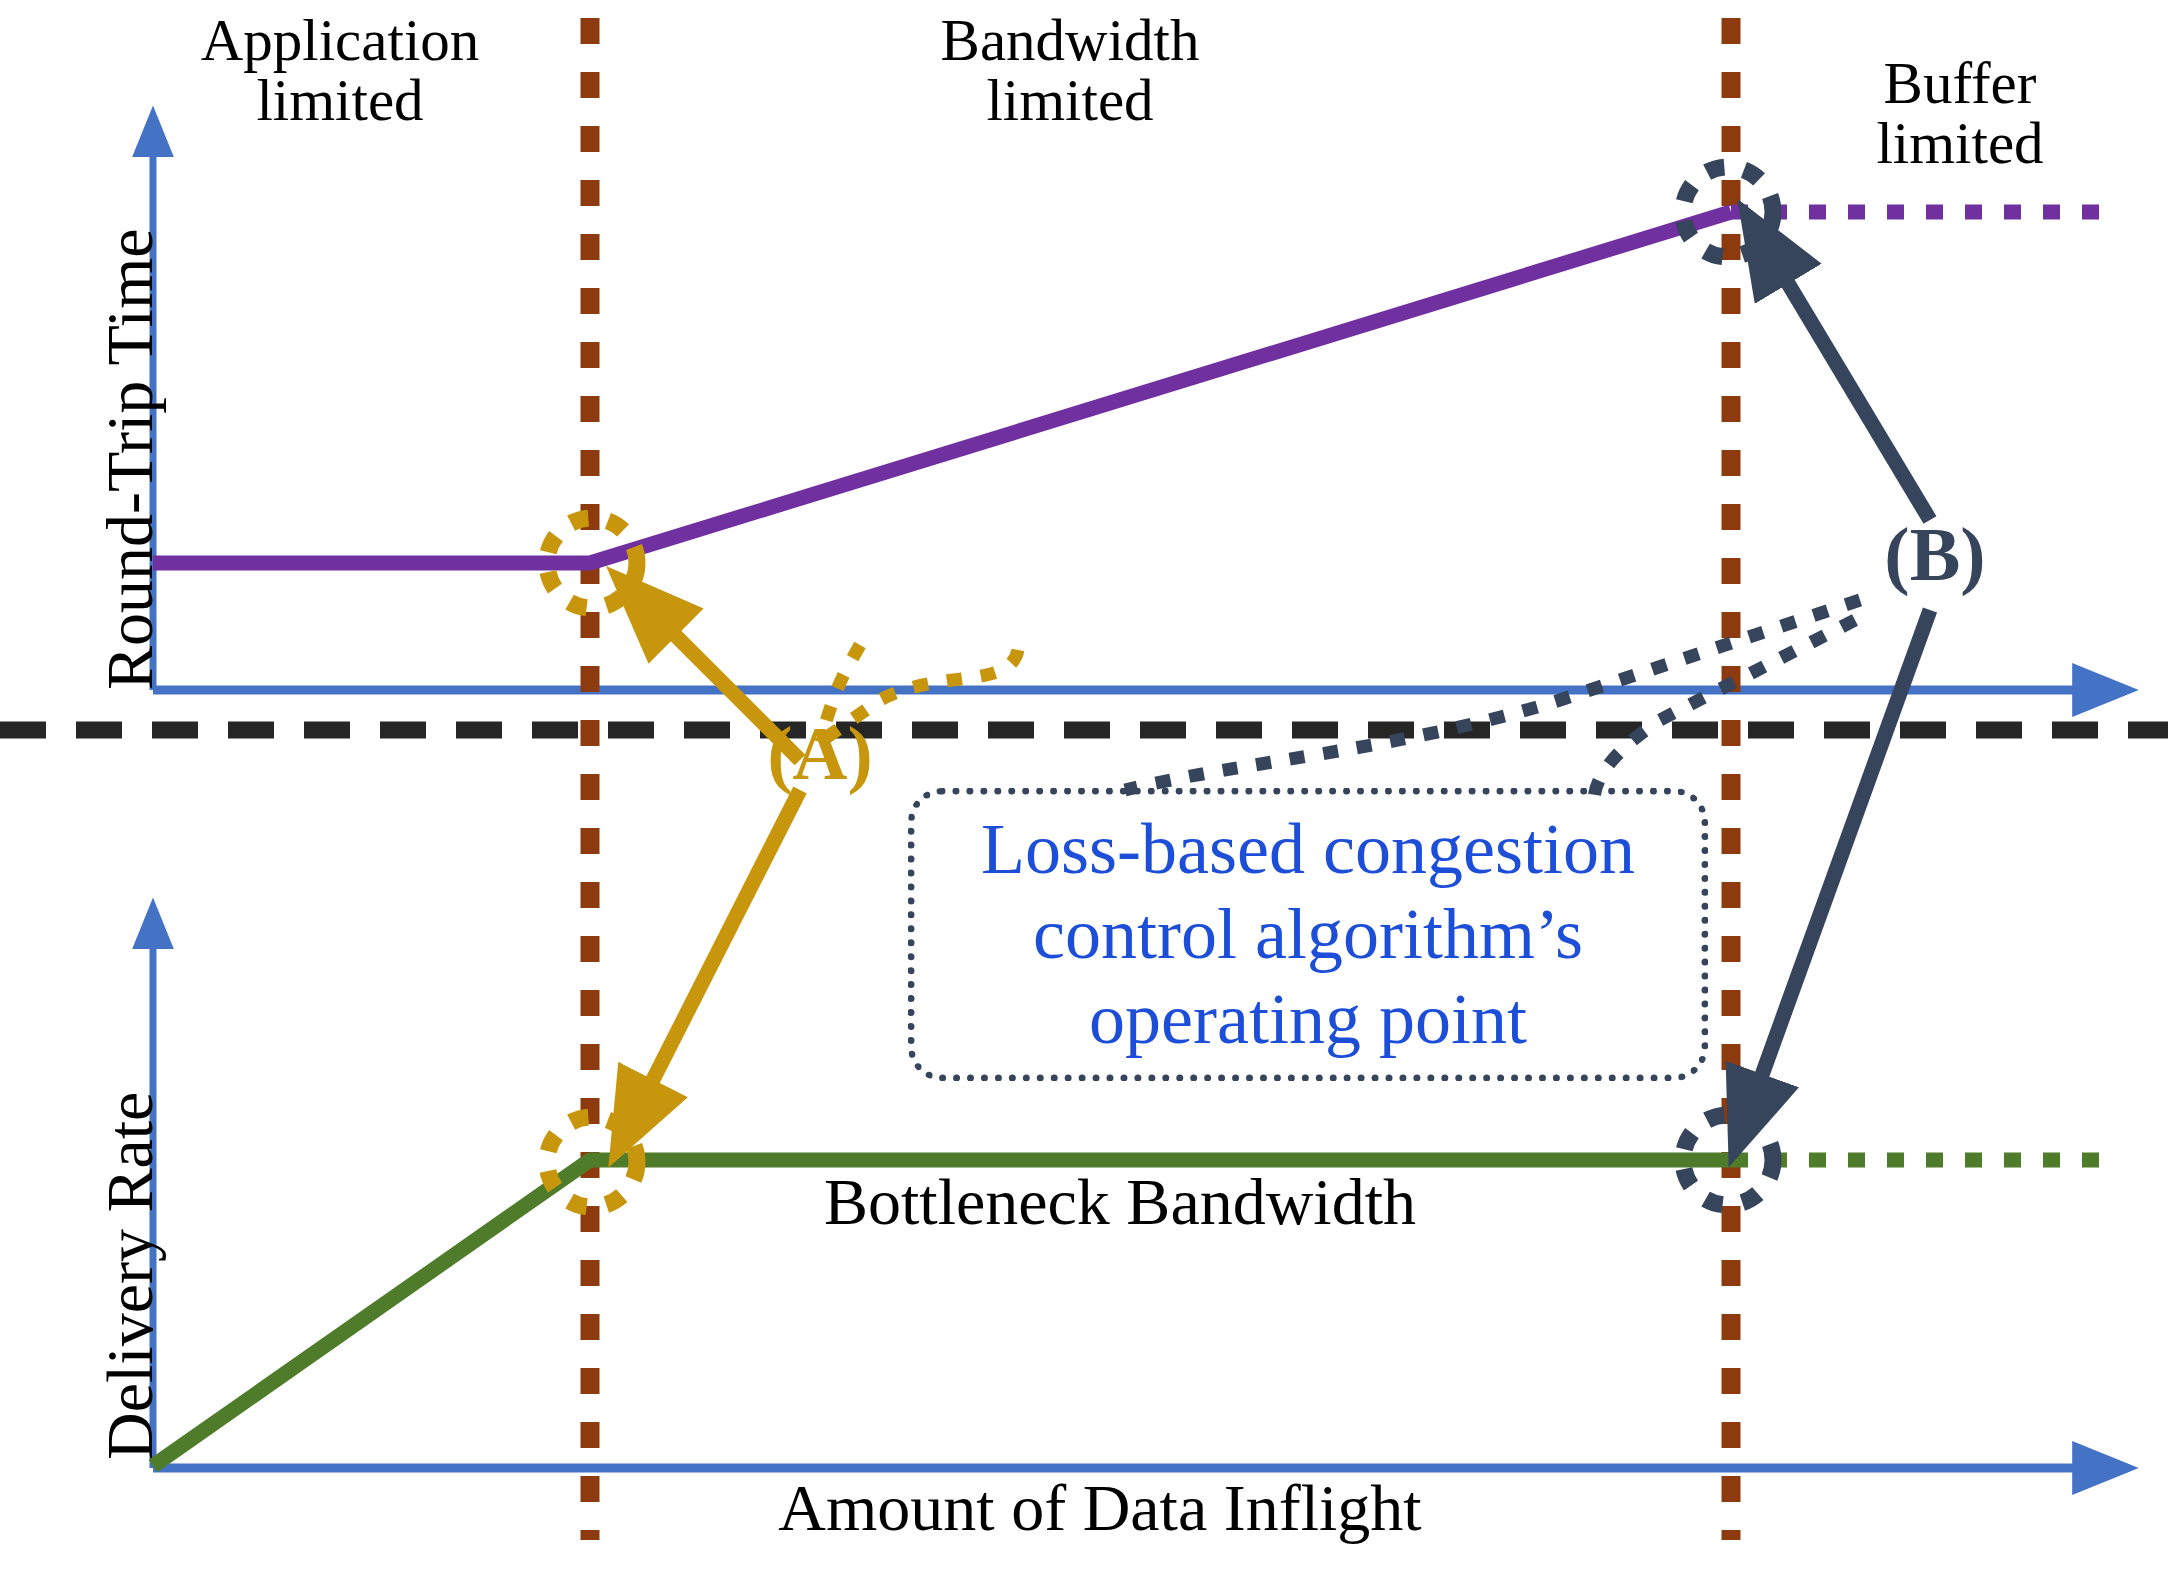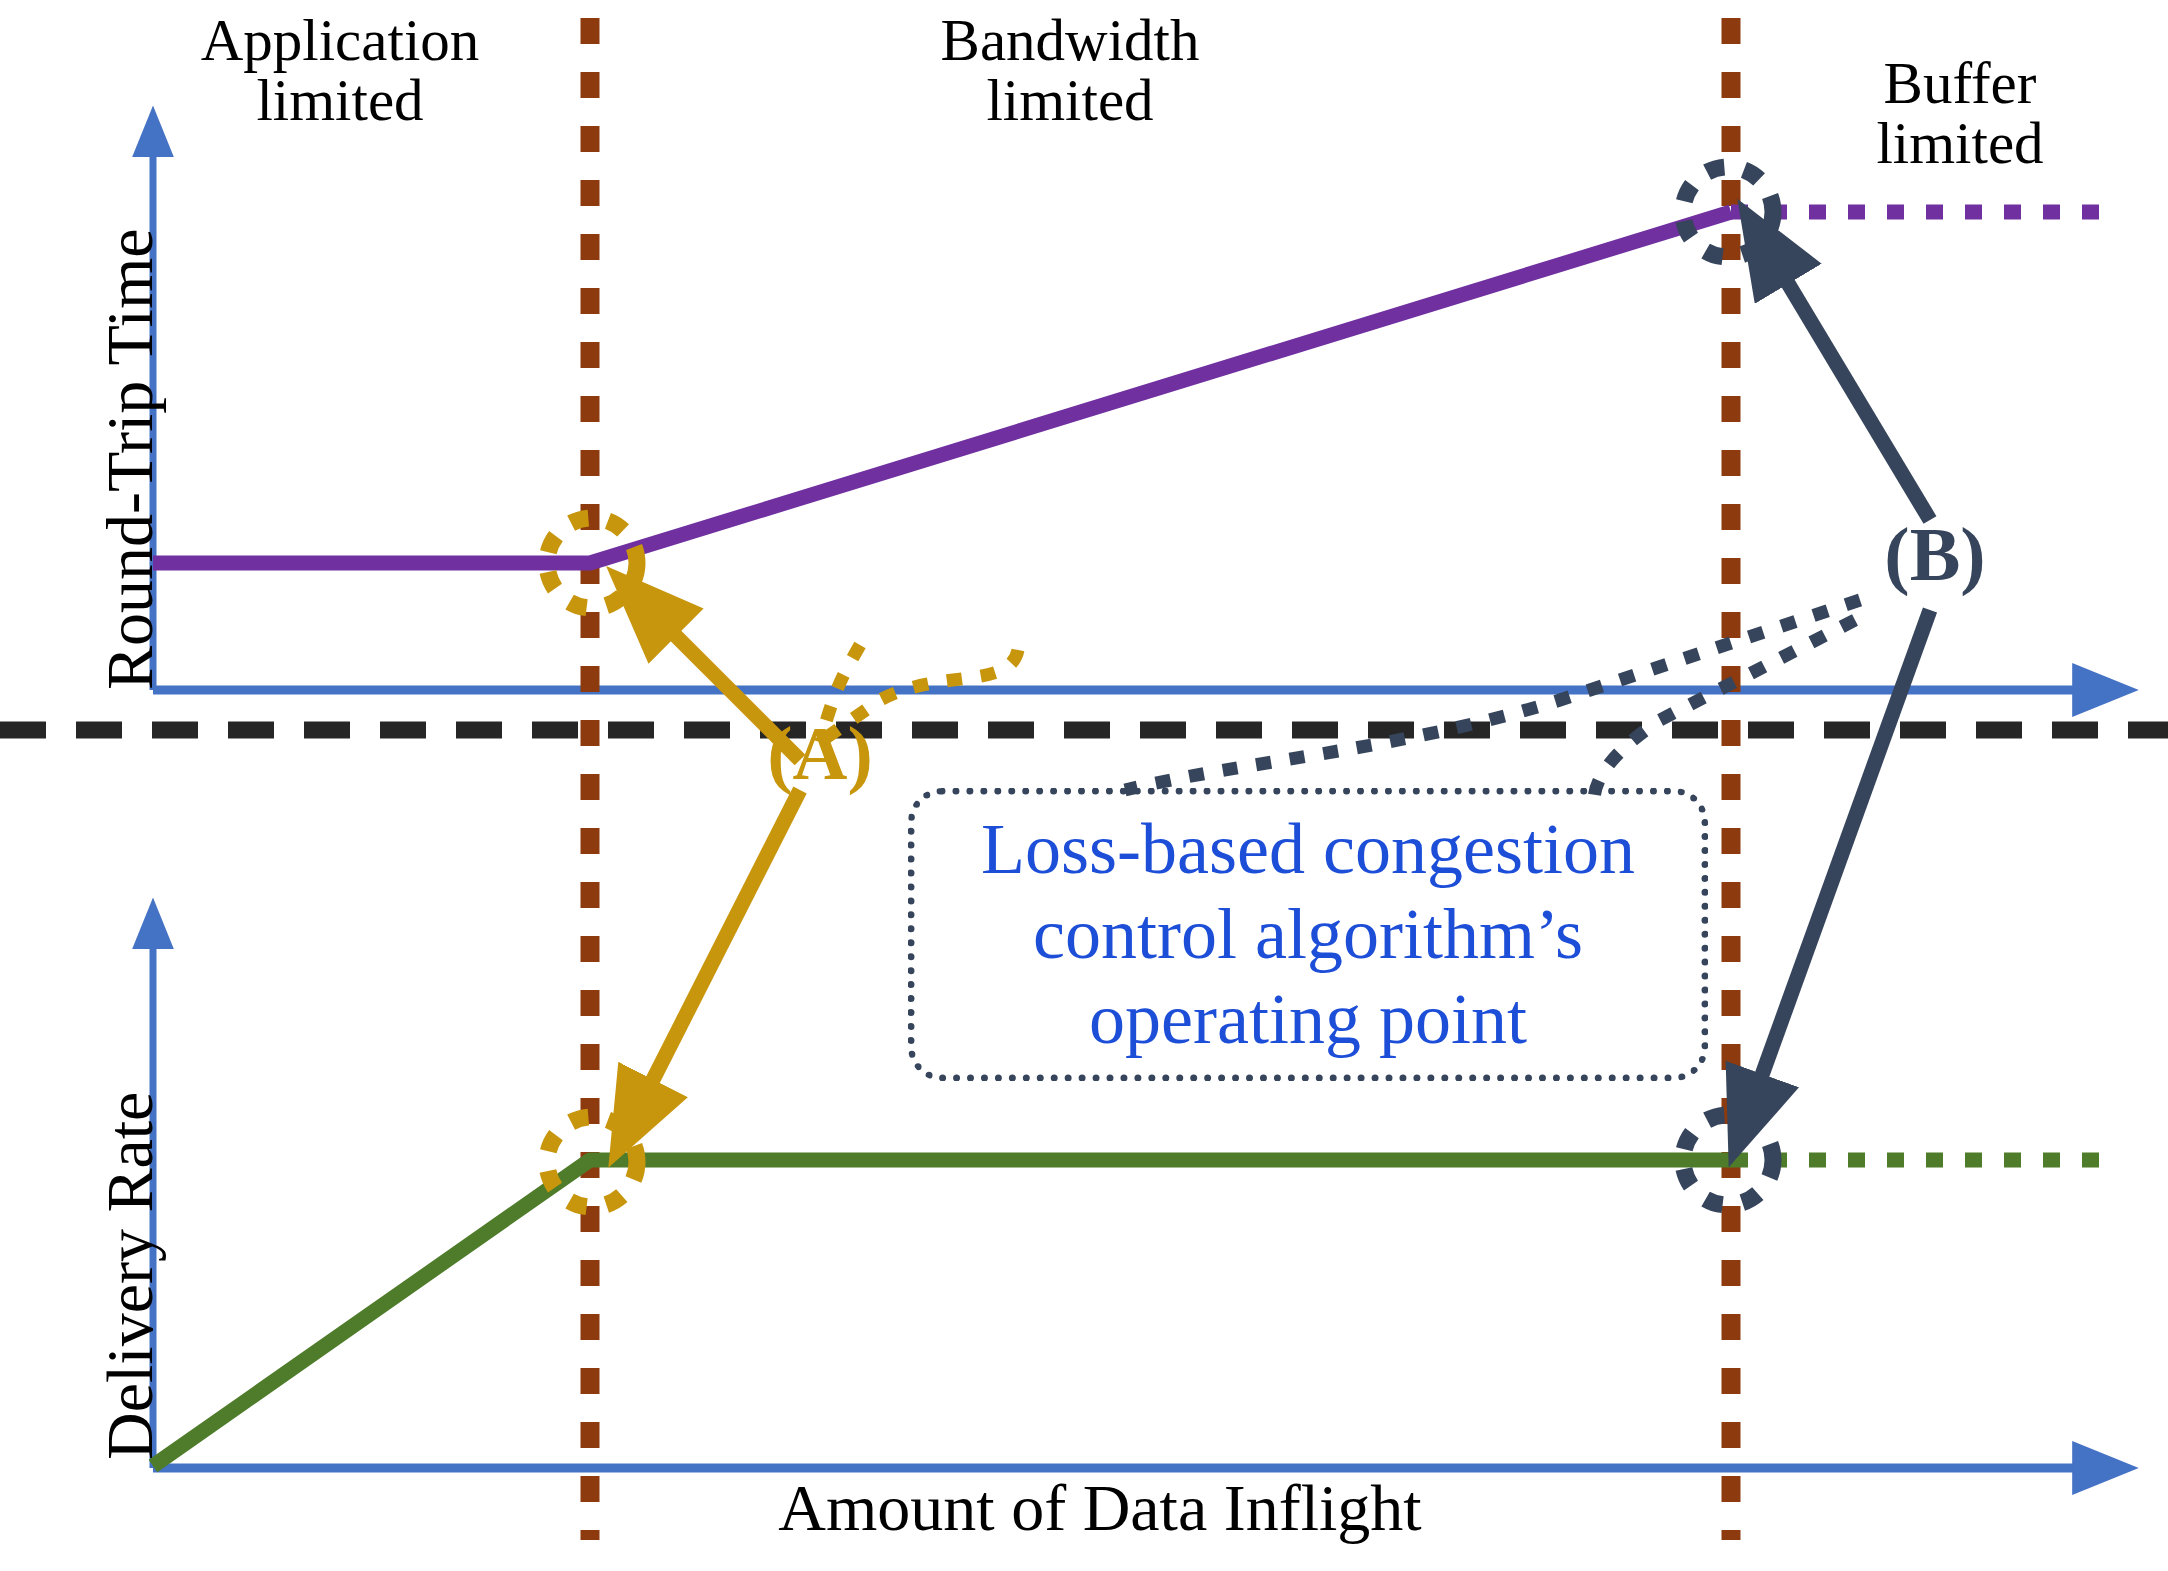--- a/index.html
+++ b/index.html
@@ -148,20 +148,21 @@
 
   <div class="lbl region-head" style="left:1760px; top:10px; width:400px;margin-top:43px;">Buffer
 limited</div>
 
   <div class="lbl axis-title" style="left:96px; top:690px; transform:rotate(-90deg);">Round-Trip Time</div>
 
   <div class="lbl axis-title" style="left:96px; top:1460px; transform:rotate(-90deg);">Delivery Rate</div>
 
   <div class="lbl xaxis-title" style="left:600px; top:1474px; width:1000px;">Amount of Data Inflight</div>
 
+  <div class="lbl bneck" style="left:720px; top:1168px; width:800px;">Bottleneck Bandwidth</div>
 
   <div class="lbl ptlabel gold" style="left:740px; top:715px; width:160px;">(A)</div>
 
   <div class="lbl ptlabel navy" style="left:1855px; top:516px; width:160px;">(B)</div>
 
 
   <div class="callout navy" style="left:908px; top:788px; width:800px;">
     <span class="ctext">Loss-based congestion
 control algorithm’s
 operating point</span>

